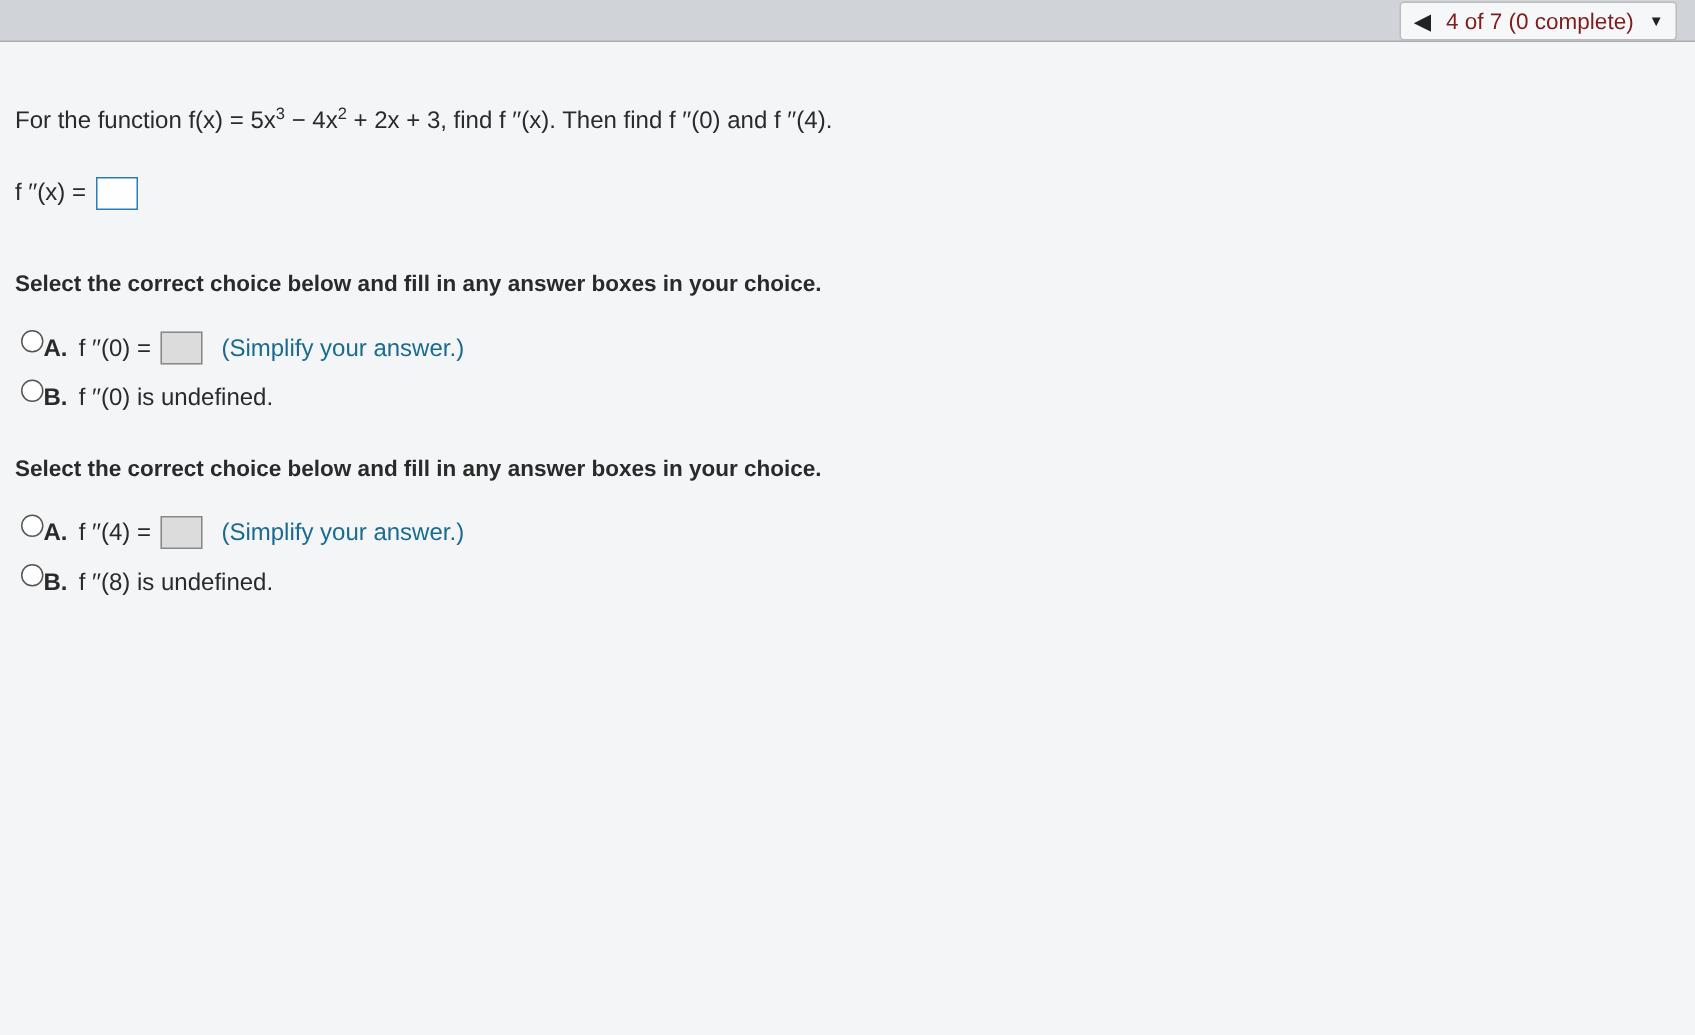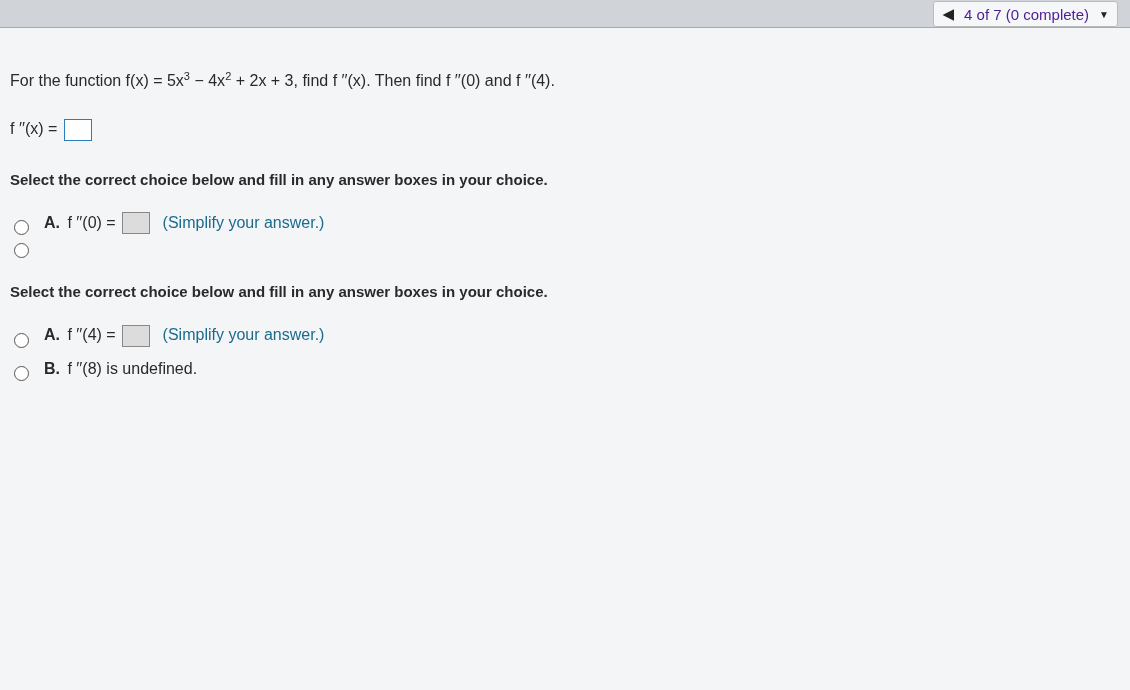--- a/index.html
+++ b/index.html
@@ -37,21 +37,21 @@
       gap: 10px;
       font-size: 15px;
     }
     .nav-arrow {
       font-size: 15px;
       color: #222;
       cursor: pointer;
       user-select: none;
     }
     .nav-text {
-      color: #4c1d95;
+      color: #7f1d1d;
     }
     .nav-dropdown {
       font-size: 10px;
       color: #222;
       cursor: pointer;
     }
     .content {
       background: #f3f5f7;
       padding: 40px 10px 10px 10px;
       min-height: calc(100% - 28px);
@@ -75,34 +75,34 @@
       border: 1.5px solid #2b7bbf;
       background: #fefefe;
       vertical-align: middle;
       margin: 0 2px;
     }
     .grey-input {
       border: 1.5px solid #888;
       background: #dcdcdc;
     }
     .answer-line {
-      margin-bottom: 26px;
+      margin-bottom: 36px;
     }
     .instruction {
       margin-bottom: 18px;
       font-size: 15px;
       font-weight: bold;
     }
     .choice-group {
       margin-bottom: 22px;
     }
     .choice {
       display: flex;
-      align-items: flex-end;
-      gap: 15px;
+      align-items: flex-start;
+      gap: 0;
       margin-bottom: 8px;
       padding-left: 4px;
     }
     .radio {
       width: 15px;
       height: 15px;
       border: 1.5px solid #555;
       border-radius: 50%;
       background: #fff;
       flex-shrink: 0;
@@ -156,20 +156,24 @@
         <span class="radio"></span>
         <span>
           <span class="choice-label">A.</span>
           <span>f ′′(0) = </span>
           <span class="input-box grey-input"></span>
           <span class="simplify">(Simplify your answer.)</span>
         </span>
       </div>
       <div class="choice">
         <span class="radio"></span>
+        <span>
+          <span class="choice-label">B.</span>
+          <span>f ′′(0) is undefined.</span>
+        </span>
       </div>
     </div>
 
     <div class="instruction">Select the correct choice below and fill in any answer boxes in your choice.</div>
 
     <div class="choice-group">
       <div class="choice">
         <span class="radio"></span>
         <span>
           <span class="choice-label">A.</span>

